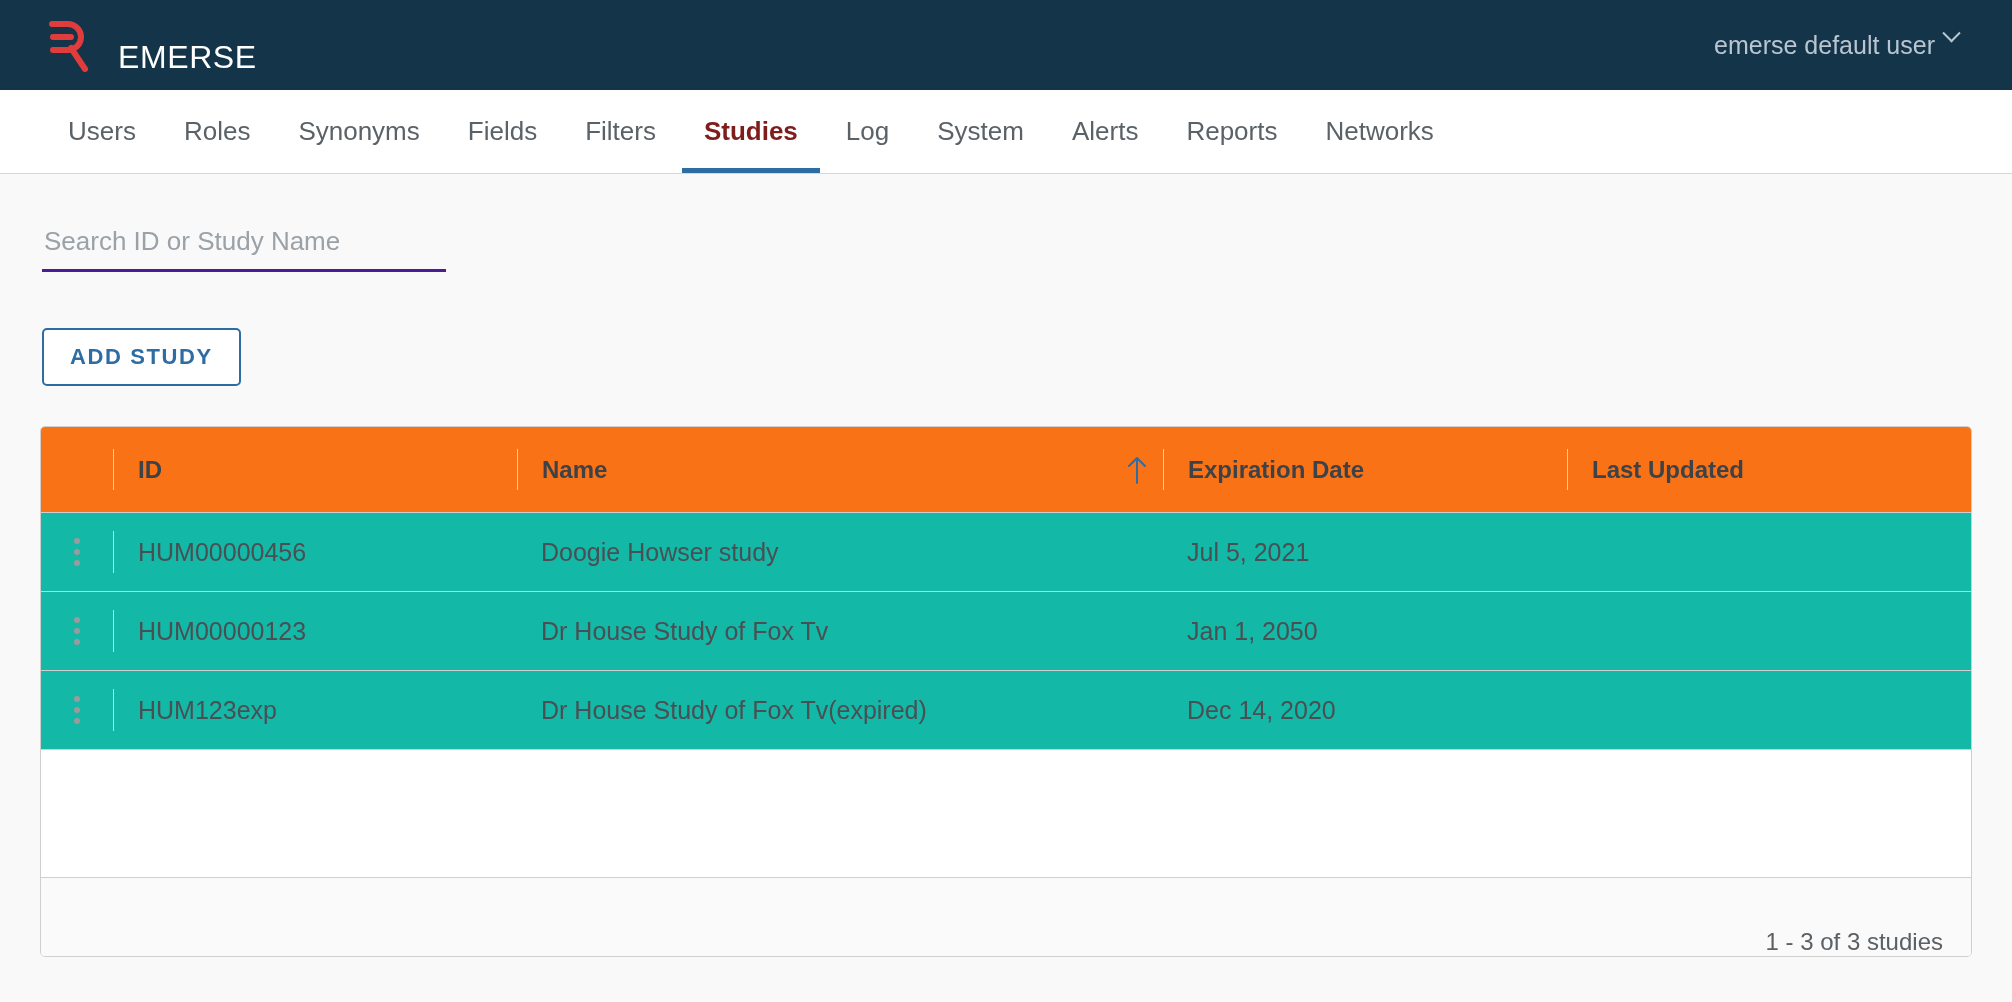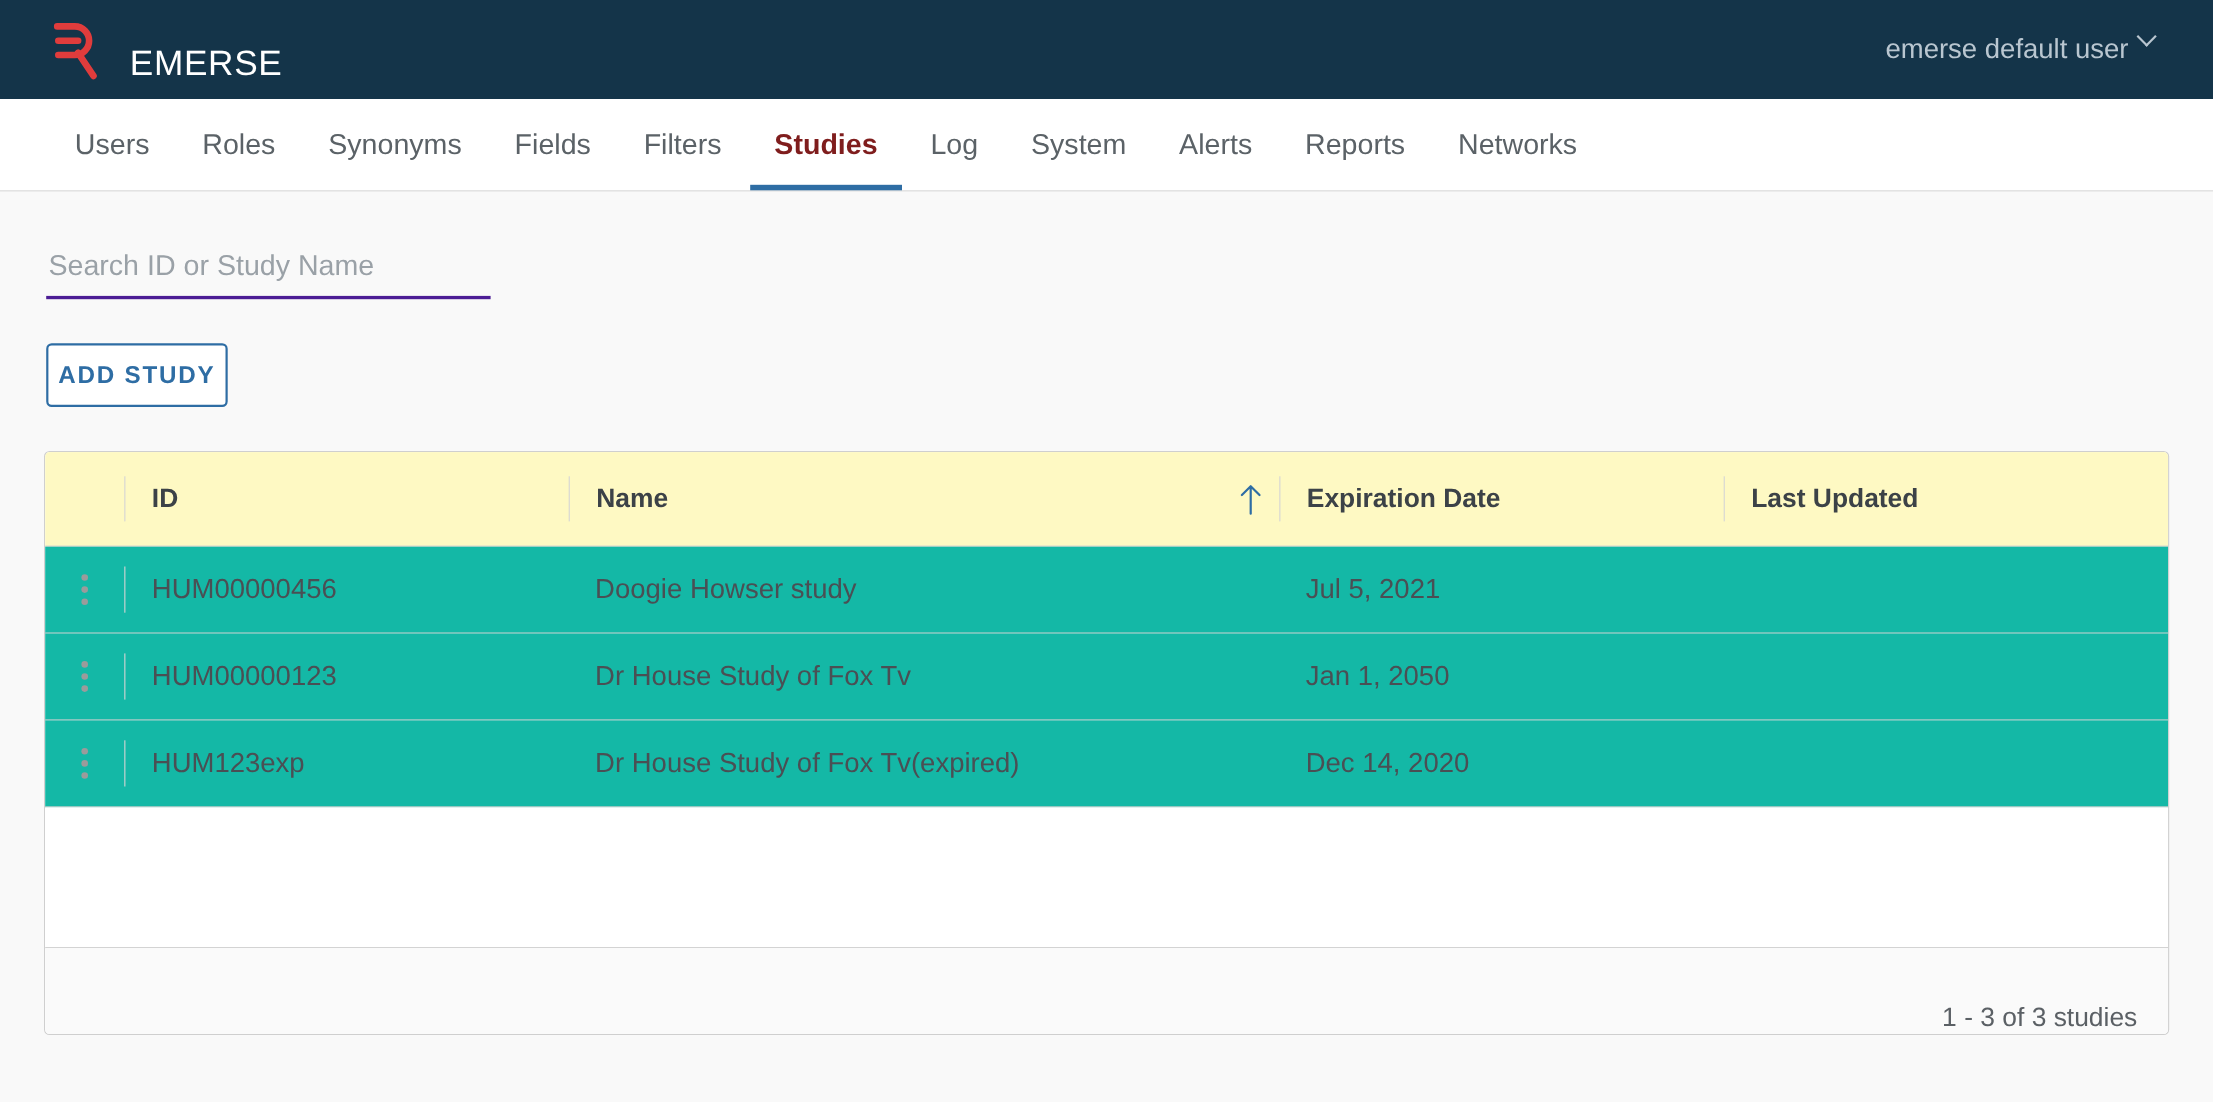--- a/index.html
+++ b/index.html
@@ -84,50 +84,50 @@
     background: transparent;
     outline: none;
     font-family: "Liberation Sans", sans-serif;
     font-size: 26px;
     color: #3f4549;
     padding: 4px 2px 12px 2px;
   }
   .search-input::placeholder { color: #9aa1a7; }
 
   .btn-add {
-    margin-top: 40px;
+    margin-top: 56px;
     margin-left: 2px;
     display: inline-block;
     background: #ffffff;
     border: 2px solid #2e6da4;
     border-radius: 5px;
     color: #2e6da4;
     font-family: "Liberation Sans", sans-serif;
     font-size: 22px;
     font-weight: 700;
     letter-spacing: 1.6px;
-    padding: 14px 9px;
+    padding: 14px 26px;
     cursor: pointer;
   }
 
   
   .table-card {
     margin-top: 40px;
     border: 1px solid #cfcfcf;
     border-radius: 5px;
     background: #ffffff;
     overflow: hidden;
   }
   .trow {
     display: flex;
     align-items: stretch;
     min-height: 79px;
   }
   .thead {
-    background: #fef9c3;
+    background: #f97316;
     border-bottom: 1px solid #cfcfcf;
     min-height: 86px;
   }
   .tbody-row { border-bottom: 1px solid #cfcfcf; background: #14b8a6; }
 
   .cell {
     display: flex;
     align-items: center;
     font-size: 25px;
     color: #4a4f54;

